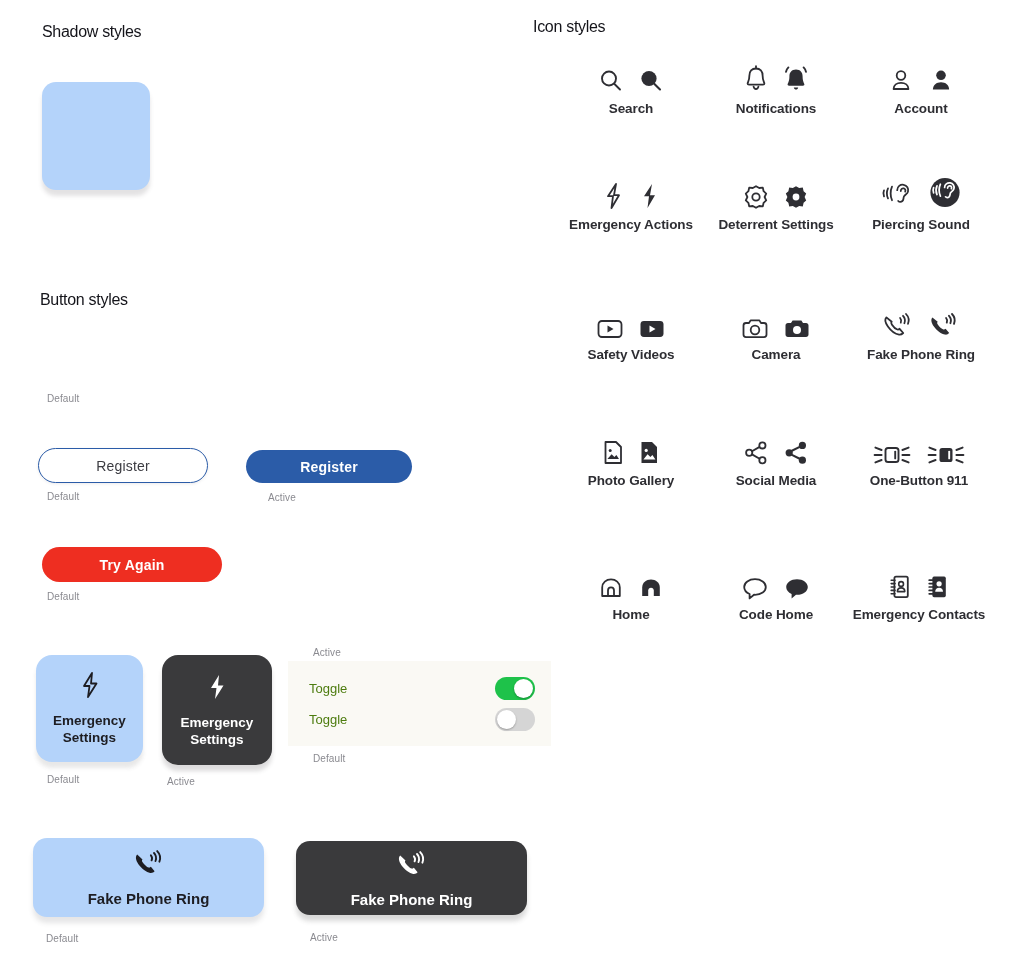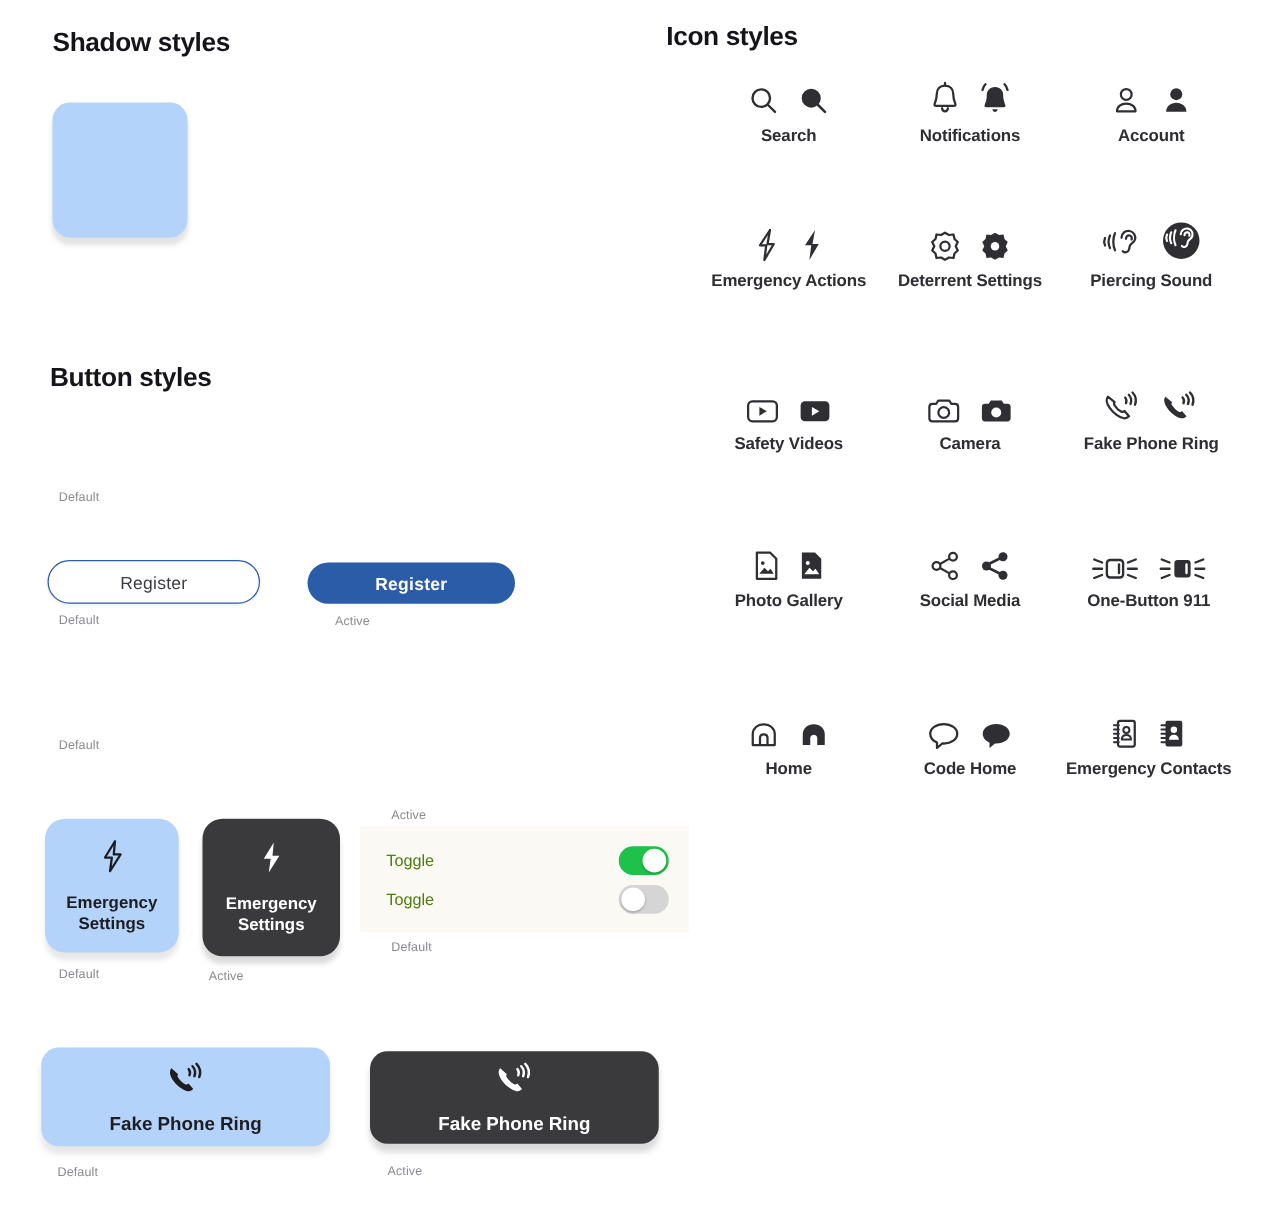--- a/index.html
+++ b/index.html
@@ -9,22 +9,22 @@
     width: 1024px; height: 968px;
     background: #ffffff;
     font-family: "Liberation Sans", sans-serif;
     color: #2e2e33;
     overflow: hidden;
   }
   #page { position: relative; width: 1024px; height: 968px; }
 
   .section-title {
     position: absolute;
-    font-size: 21px;
-    font-weight: bold;
+    font-size: 16px;
+    font-weight: normal;
     color: #14141a;
     letter-spacing: -0.3px;
   }
 
   
   #shadow-swatch {
     position: absolute;
     left: 42px; top: 82px;
     width: 108px; height: 108px;
     background: #b4d3fa;
@@ -159,20 +159,23 @@
   <div class="pill outline-blue" style="left:38px; top:448px; width:170px; height:35px;">
     <span>Register</span>
   </div>
   <div class="state-label" style="left:47px; top:491px;">Default</div>
 
   <div class="pill solid-blue" style="left:246px; top:450px; width:166px; height:33px;">
     <span>Register</span>
   </div>
   <div class="state-label" style="left:268px; top:492px;">Active</div>
 
+  <div class="pill solid-red" style="left:42px; top:547px; width:180px; height:35px;">
+    <span>Try Again</span>
+  </div>
   <div class="state-label" style="left:47px; top:591px;">Default</div>
 
   <div class="tile light" style="left:36px; top:655px; width:107px; height:107px;">
     <span class="tile-icon">
       <svg width="22" height="28" viewBox="0 0 22 28" fill="none">
         <path d="M13 2 L5 15 L10.5 15 L9 26 L17.5 12.5 L12 12.5 Z" stroke="#1d1d22" stroke-width="1.8" stroke-linejoin="round" fill="none"></path>
       </svg>
     </span>
     <span class="tile-label">Emergency Settings</span>
   </div>

